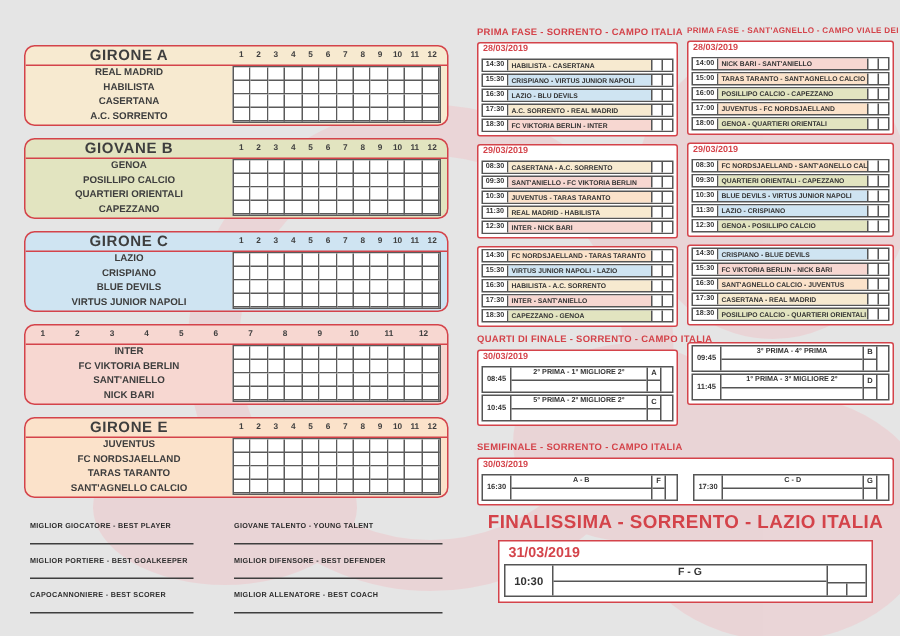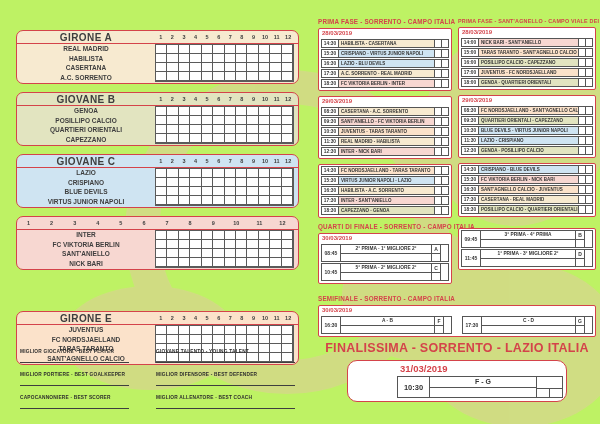--- a/index.html
+++ b/index.html
@@ -1,18 +1,18 @@
 <!DOCTYPE html>
 <html style="--red: #d4434a;"><head>
 <meta charset="utf-8">
 <style>
   * { box-sizing: border-box; margin: 0; padding: 0; }
   html,body { width: 600px; height: 424px; }
   body { font-family: "Liberation Sans", sans-serif; background:#fff; }
-  .page { position: relative; width: 600px; height: 424px; background: #bef264; overflow: hidden; }
+  .page { position: relative; width: 600px; height: 424px; background: #e5e5e5; overflow: hidden; }
   .decor { position: absolute; inset: 0; z-index: 0; }
   .content { position: absolute; inset: 0; z-index: 1; }
 
   
   .group { position: absolute; left: 16px; width: 283px; border: 1.5px solid var(--red,#d4434a); border-radius: 7px; overflow: hidden; }
   .g-header { display: flex; height: 13px; border-bottom: 1.5px solid var(--red,#d4434a); }
   .g-name { width: 138px; font-size: 10px; font-weight: bold; color: #3e3e3e; text-align: center; line-height: 13px; letter-spacing: .4px; }
   .g-nums { flex: 1; display: flex; margin-right: 4px; }
   .g-num { flex: 1; text-align: center; font-size: 5.5px; font-weight: bold; color: #3e3e3e; line-height: 13px; }
   .g-body { display: flex; height: 39px; padding-bottom: 1px; }
@@ -54,21 +54,21 @@
   .ko-extra { width: 8px; border-left: 1px solid #555; }
 
   
   #semi { position: absolute; left: 318px; top: 295px; width: 278px; }
   .semi-cards { display: flex; gap: 10px; margin: 1px 2px 0; }
   .semi-cards .ko-card { flex: 1; margin: 0; }
 
   
   #final { position: absolute; left: 318px; top: 341px; width: 278px; text-align: center; }
   .final-title { color: var(--red,#d4434a); font-weight: bold; font-size: 12.5px; letter-spacing: .3px; white-space: nowrap; }
-  .final-box { margin: 5px auto 0; width: 220px; border: 1.5px solid var(--red,#d4434a); border-radius: 10px; background: #fff; text-align: left; padding-bottom: 3px; padding-left: 46px; }
+  .final-box { margin: 5px auto 0; width: 250px; border: 1.5px solid var(--red,#d4434a); border-radius: 0; background: #fff; text-align: left; padding-bottom: 3px; }
   .final-date { color: var(--red,#d4434a); font-weight: bold; font-size: 9.5px; line-height: 15px; padding-left: 6px; }
   .final-row { display: flex; height: 22px; margin: 0 3px; border: 1px solid #555; background: #fff; }
   .final-time { width: 32px; border-right: 1px solid #555; font-size: 7.5px; font-weight: bold; display: flex; align-items: center; justify-content: center; color: #333; }
   .final-main { flex: 1; display: flex; flex-direction: column; }
   .final-match { height: 11px; border-bottom: 1px solid #555; text-align: center; font-size: 7px; font-weight: bold; line-height: 10px; color: #333; }
   .final-rest { flex: 1; }
   .final-side { width: 26px; border-left: 1px solid #555; display: flex; flex-direction: column; }
   .final-side-top { height: 11px; }
   .final-side-bottom { flex: 1; border-top: 1px solid #555; display: flex; }
   .final-side-bottom .fsb { flex: 1; }
@@ -241,21 +241,21 @@
               <div class="g-cell"></div>
               <div class="g-cell"></div>
               <div class="g-cell"></div>
               <div class="g-cell"></div>
               <div class="g-cell"></div>
             </div>
           </div>
         </div>
         <div class="group" style="top: 154px; background: rgb(207, 228, 242);">
           <div class="g-header">
-            <div class="g-name">GIOVANE C</div>
+            <div class="g-name">GIRONE C</div>
             <div class="g-nums">
               <div class="g-num">1</div>
               <div class="g-num">2</div>
               <div class="g-num">3</div>
               <div class="g-num">4</div>
               <div class="g-num">5</div>
               <div class="g-num">6</div>
               <div class="g-num">7</div>
               <div class="g-num">8</div>
               <div class="g-num">9</div>
@@ -392,21 +392,21 @@
               <div class="g-cell"></div>
               <div class="g-cell"></div>
               <div class="g-cell"></div>
               <div class="g-cell"></div>
               <div class="g-cell"></div>
               <div class="g-cell"></div>
               <div class="g-cell"></div>
             </div>
           </div>
         </div>
-        <div class="group" style="top: 278px; background: rgb(251, 226, 202); margin-top: 33px;">
+        <div class="group" style="top: 278px; background: rgb(251, 226, 202);">
           <div class="g-header">
             <div class="g-name">GIRONE E</div>
             <div class="g-nums">
               <div class="g-num">1</div>
               <div class="g-num">2</div>
               <div class="g-num">3</div>
               <div class="g-num">4</div>
               <div class="g-num">5</div>
               <div class="g-num">6</div>
               <div class="g-num">7</div>

